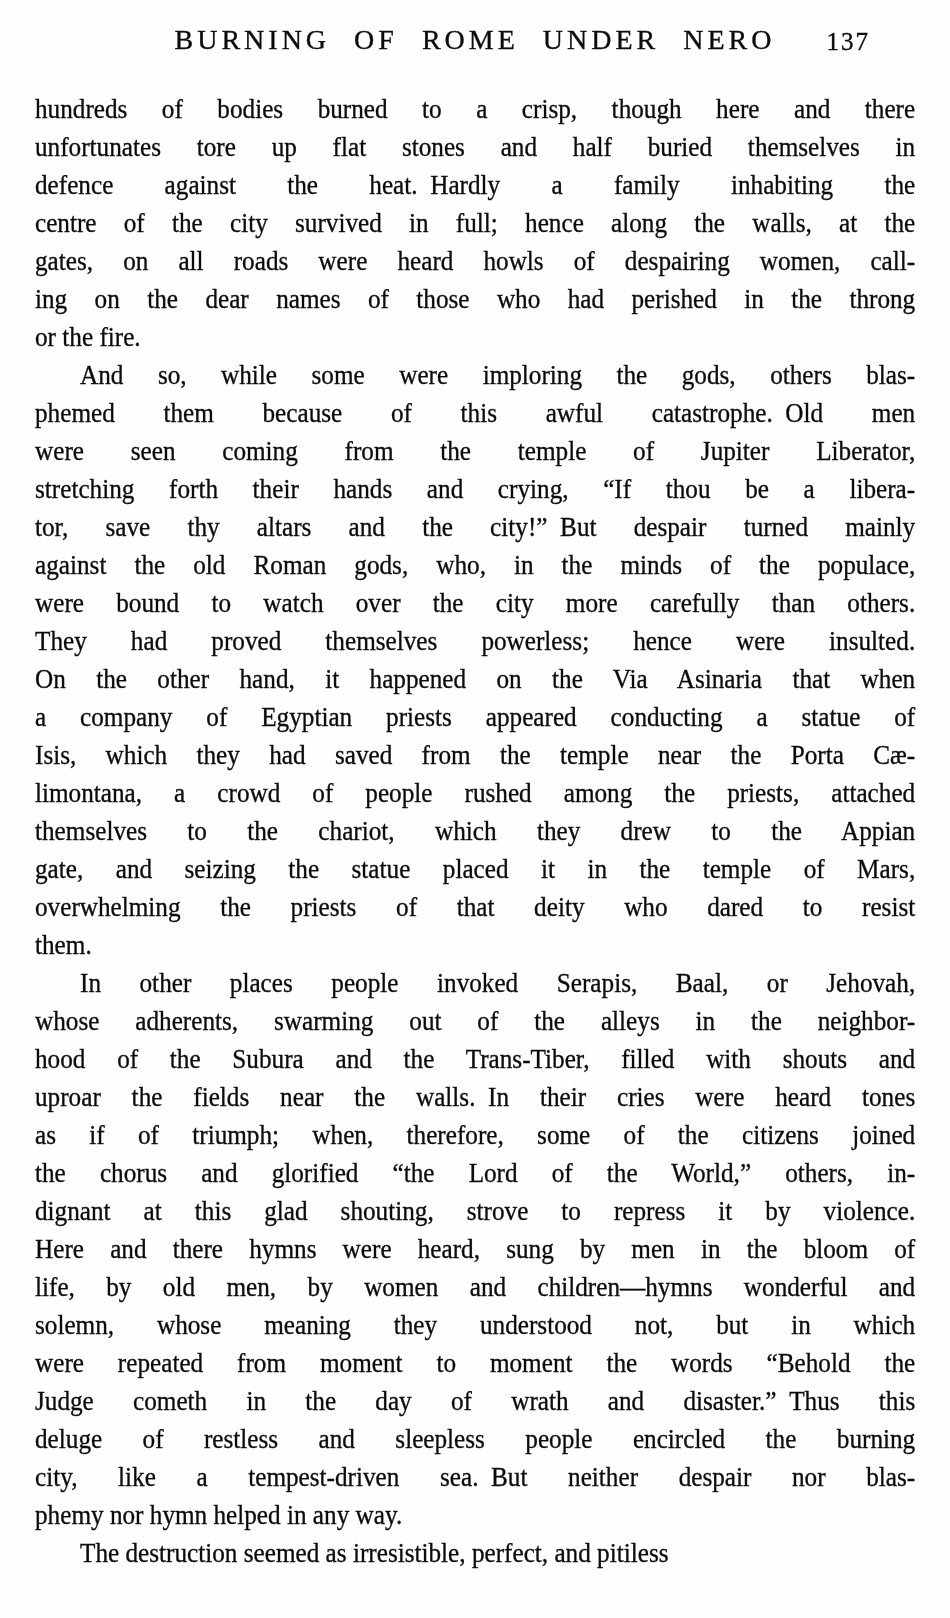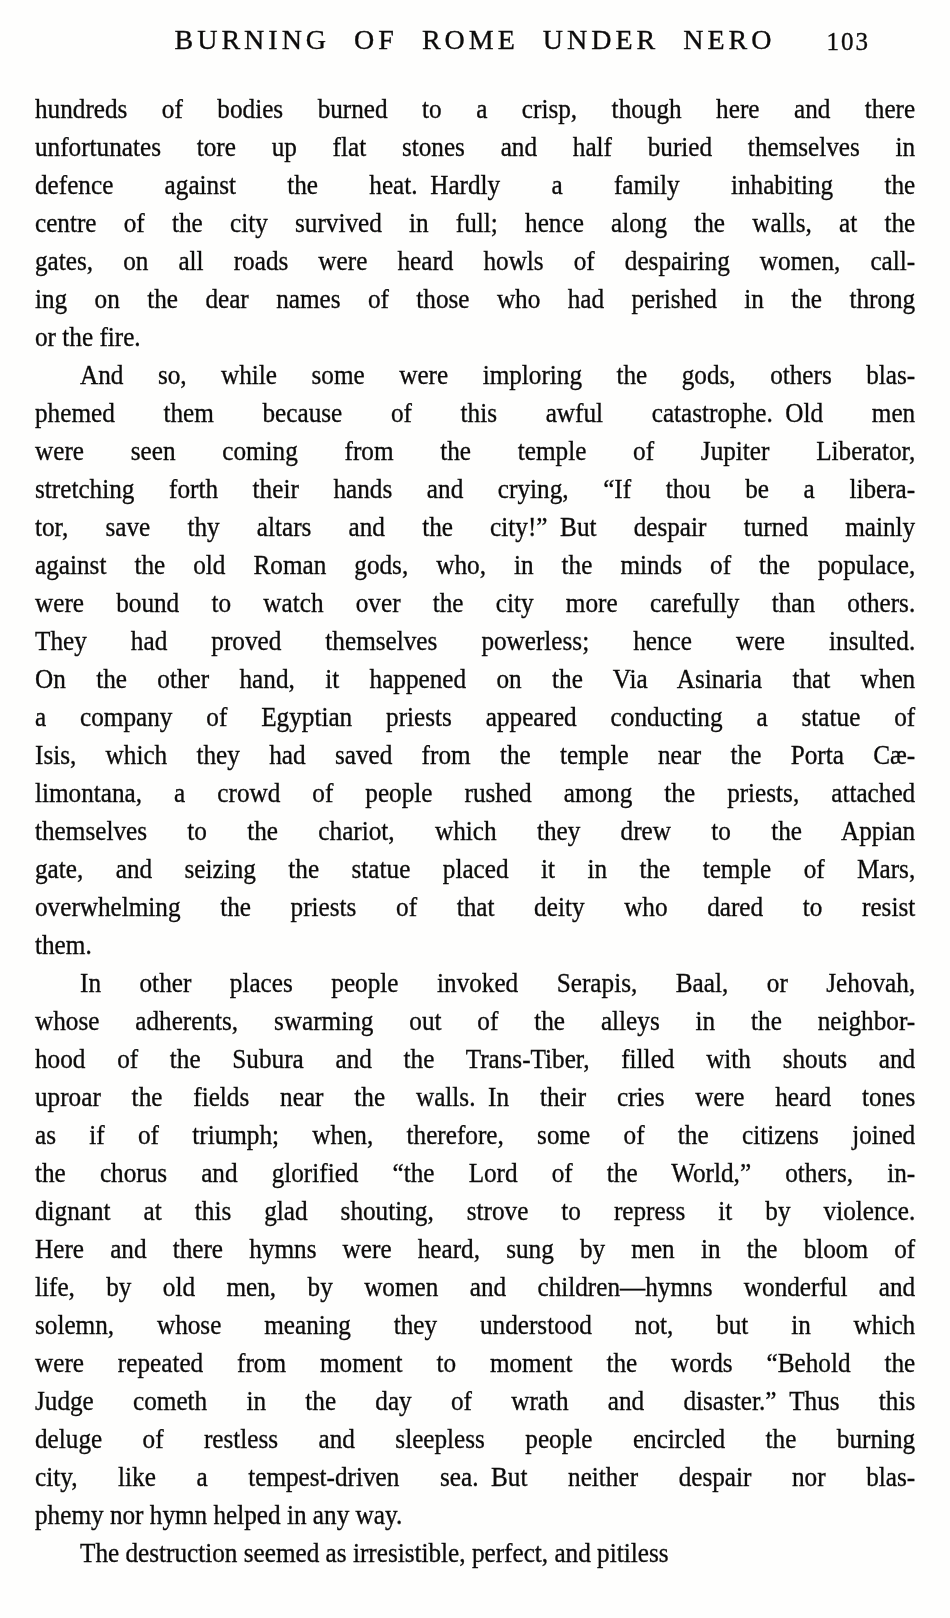--- a/index.html
+++ b/index.html
@@ -72,21 +72,21 @@
   .line.first-indent {
     text-indent: 50px;
   }
 </style>
 </head>
 <body>
 
 <div class="page">
   <div class="header">
     <div class="header-title">BURNING OF ROME UNDER NERO</div>
-    <div class="page-number">103</div>
+    <div class="page-number">137</div>
   </div>
   <div class="text-block">
       <div class="paragraph">
         <div class="line">hundreds of bodies burned to a crisp, though here and there</div>
         <div class="line">unfortunates tore up flat stones and half buried themselves in</div>
         <div class="line">defence against the heat. Hardly a family inhabiting the</div>
         <div class="line">centre of the city survived in full; hence along the walls, at the</div>
         <div class="line">gates, on all roads were heard howls of despairing women, call-</div>
         <div class="line">ing on the dear names of those who had perished in the throng</div>
         <div class="line last">or the fire.</div>

